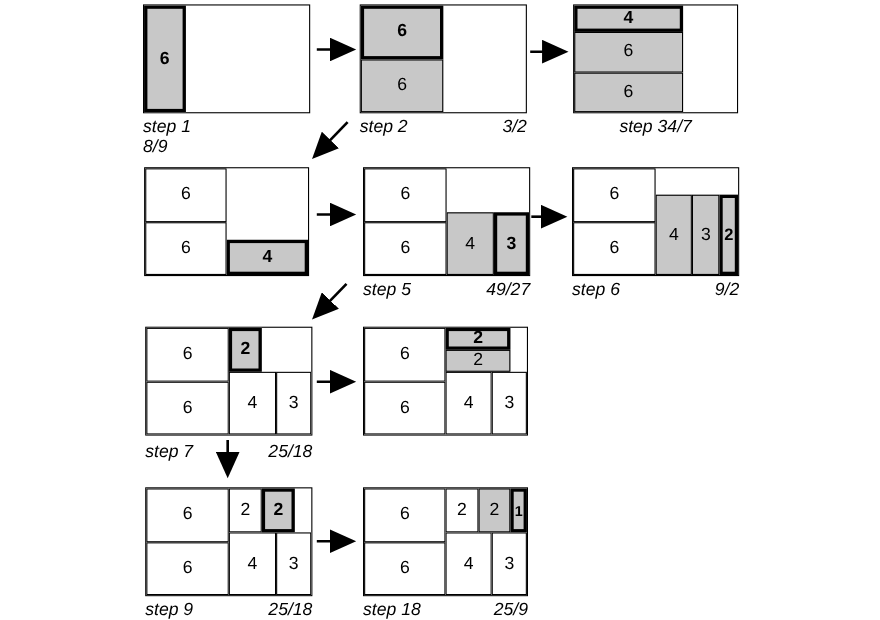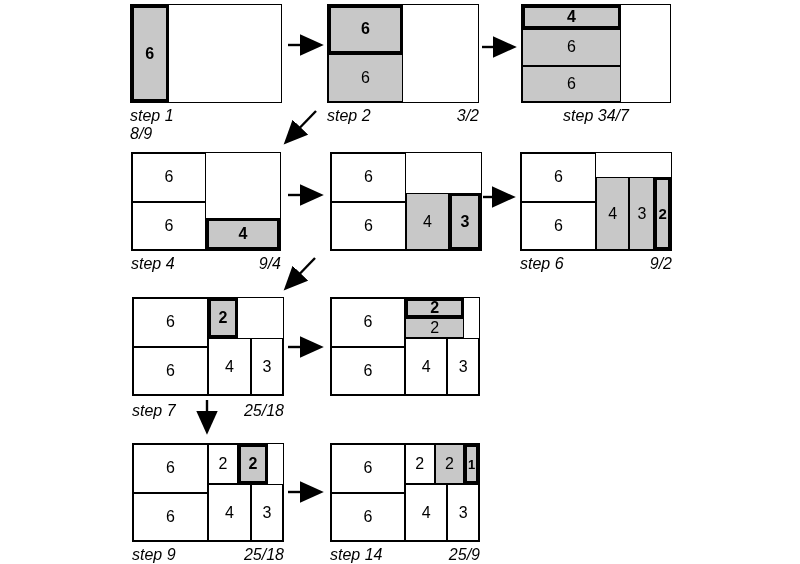--- a/index.html
+++ b/index.html
@@ -71,31 +71,31 @@
         <span>step 3</span>
         <span>4/7</span>
       </div>
     </div>
     <div class="step" style="left: 131px; top: 152px;">
       <div class="box" style="width: 148px; height: 97px; background: rgb(255, 255, 255);">
         <div class="tile" style="left: 0px; top: 0px; width: 74px; height: 48.5px; font-size: 16px;">6</div>
         <div class="tile" style="left: 0px; top: 48.5px; width: 74px; height: 48.5px; font-size: 16px;">6</div>
         <div class="tile gray thick bold" style="left: 74px; top: 64.6675px; width: 74px; height: 32.3325px; font-size: 16px;">4</div>
       </div>
-      <div class="labels" style="top: 103px;">
-        <span>step 4</span>
-        <span>9/4</span>
-      </div>
     </div>
     <div class="step" style="left: 330px; top: 152px;">
       <div class="box" style="width: 150px; height: 97px; background: rgb(255, 255, 255);">
         <div class="tile" style="left: 0px; top: 0px; width: 75px; height: 48.5px; font-size: 16px;">6</div>
         <div class="tile" style="left: 0px; top: 48.5px; width: 75px; height: 48.5px; font-size: 16px;">6</div>
         <div class="tile gray" style="left: 75px; top: 40.4175px; width: 42.8575px; height: 56.5825px; font-size: 16px;">4</div>
         <div class="tile gray thick bold" style="left: 117.857px; top: 40.4175px; width: 32.1425px; height: 56.5825px; font-size: 16px;">3</div>
+      </div>
+      <div class="labels" style="top: 103px;">
+        <span>step 5</span>
+        <span>49/27</span>
       </div>
     </div>
     <div class="step" style="left: 520px; top: 152px;">
       <div class="box" style="width: 150px; height: 97px; background: rgb(255, 255, 255);">
         <div class="tile" style="left: 0px; top: 0px; width: 75px; height: 48.5px; font-size: 16px;">6</div>
         <div class="tile" style="left: 0px; top: 48.5px; width: 75px; height: 48.5px; font-size: 16px;">6</div>
         <div class="tile gray" style="left: 75px; top: 24.25px; width: 33.3325px; height: 72.75px; font-size: 16px;">4</div>
         <div class="tile gray" style="left: 108.332px; top: 24.25px; width: 25px; height: 72.75px; font-size: 16px;">3</div>
         <div class="tile gray thick bold" style="left: 133.333px; top: 24.25px; width: 16.6675px; height: 72.75px; font-size: 15px;">2</div>
       </div>
@@ -145,21 +145,21 @@
       <div class="box" style="width: 148px; height: 97px; background: rgb(255, 255, 255);">
         <div class="tile" style="left: 0px; top: 0px; width: 74px; height: 48.5px; font-size: 16px;">6</div>
         <div class="tile" style="left: 0px; top: 48.5px; width: 74px; height: 48.5px; font-size: 16px;">6</div>
         <div class="tile" style="left: 74px; top: 40.4175px; width: 42.2861px; height: 56.5825px; font-size: 16px;">4</div>
         <div class="tile" style="left: 116.286px; top: 40.4175px; width: 31.7139px; height: 56.5825px; font-size: 16px;">3</div>
         <div class="tile" style="left: 74px; top: 0px; width: 29.6px; height: 40.4175px; font-size: 16px;">2</div>
         <div class="tile gray" style="left: 103.6px; top: 0px; width: 29.6px; height: 40.4175px; font-size: 16px;">2</div>
         <div class="tile gray thick bold" style="left: 133.2px; top: 0px; width: 14.8px; height: 40.4175px; font-size: 13px;">1</div>
       </div>
       <div class="labels" style="top: 103px;">
-        <span>step 14</span>
+        <span>step 18</span>
         <span>25/9</span>
       </div>
     </div>
     <svg width="800" height="564" class="arrow-layer">
       <defs>
         <marker id="ah" markerWidth="11" markerHeight="9" refX="8" refY="4.5" orient="auto">
           <path d="M0,0 L10,4.5 L0,9 z" fill="#000000"></path>
         </marker>
       </defs>
       <line x1="288" y1="45" x2="319" y2="45" stroke="#000000" stroke-width="2.4" marker-end="url(#ah)"></line>

